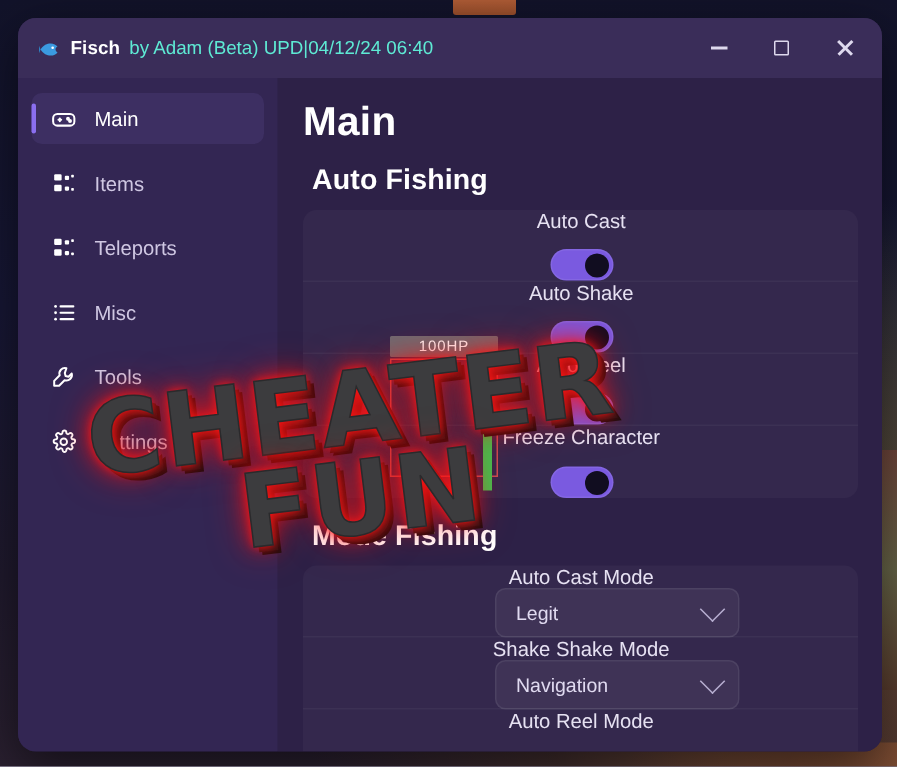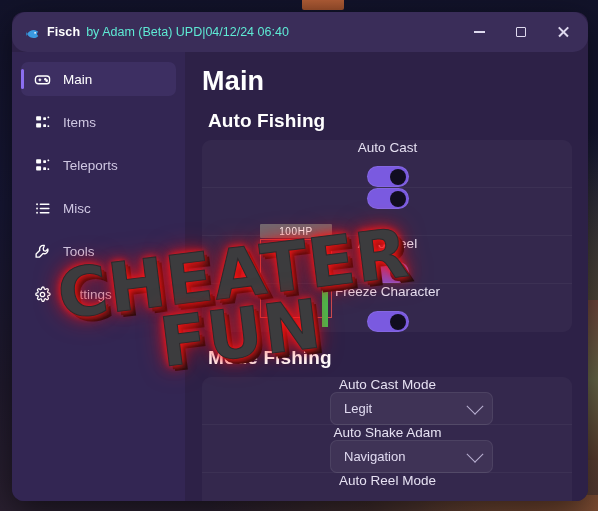--- a/index.html
+++ b/index.html
@@ -59,21 +59,20 @@
 
   #title-bar {
     height: 40px;
     min-height: 40px;
     background: #3a2d59;
     display: flex;
     align-items: center;
     padding: 0 4px 0 14px;
     position: relative;
     z-index: 30;
-    border-radius: 15px;
   }
   #title-fish-icon {
     width: 14px; height: 12px;
     margin-right: 7px;
     display: inline-block;
     flex: 0 0 auto;
   }
   #title-text-wrap {
     display: flex;
     align-items: baseline;
@@ -446,20 +445,21 @@
         <div class="section-card">
 
           <div class="row">
             <span class="row-label">Auto Cast</span>
             <div class="toggle">
               <span class="knob"></span>
             </div>
           </div>
 
           <div class="row">
+            <span class="row-label">Auto Shake</span>
             <div class="toggle">
               <span class="knob"></span>
             </div>
           </div>
 
           <div class="row">
             <span class="row-label">Auto Reel</span>
             <div class="toggle">
               <span class="knob"></span>
             </div>
@@ -479,21 +479,21 @@
 
           <div class="row">
             <span class="row-label">Auto Cast Mode</span>
             <div class="dropdown">
               <span class="dropdown-value">Legit</span>
               <span class="chev"></span>
             </div>
           </div>
 
           <div class="row">
-            <span class="row-label">Auto Shake Adam</span>
+            <span class="row-label">Shake Shake Mode</span>
             <div class="dropdown">
               <span class="dropdown-value">Navigation</span>
               <span class="chev"></span>
             </div>
           </div>
 
           <div class="row">
             <span class="row-label">Auto Reel Mode</span>
           </div>
 

